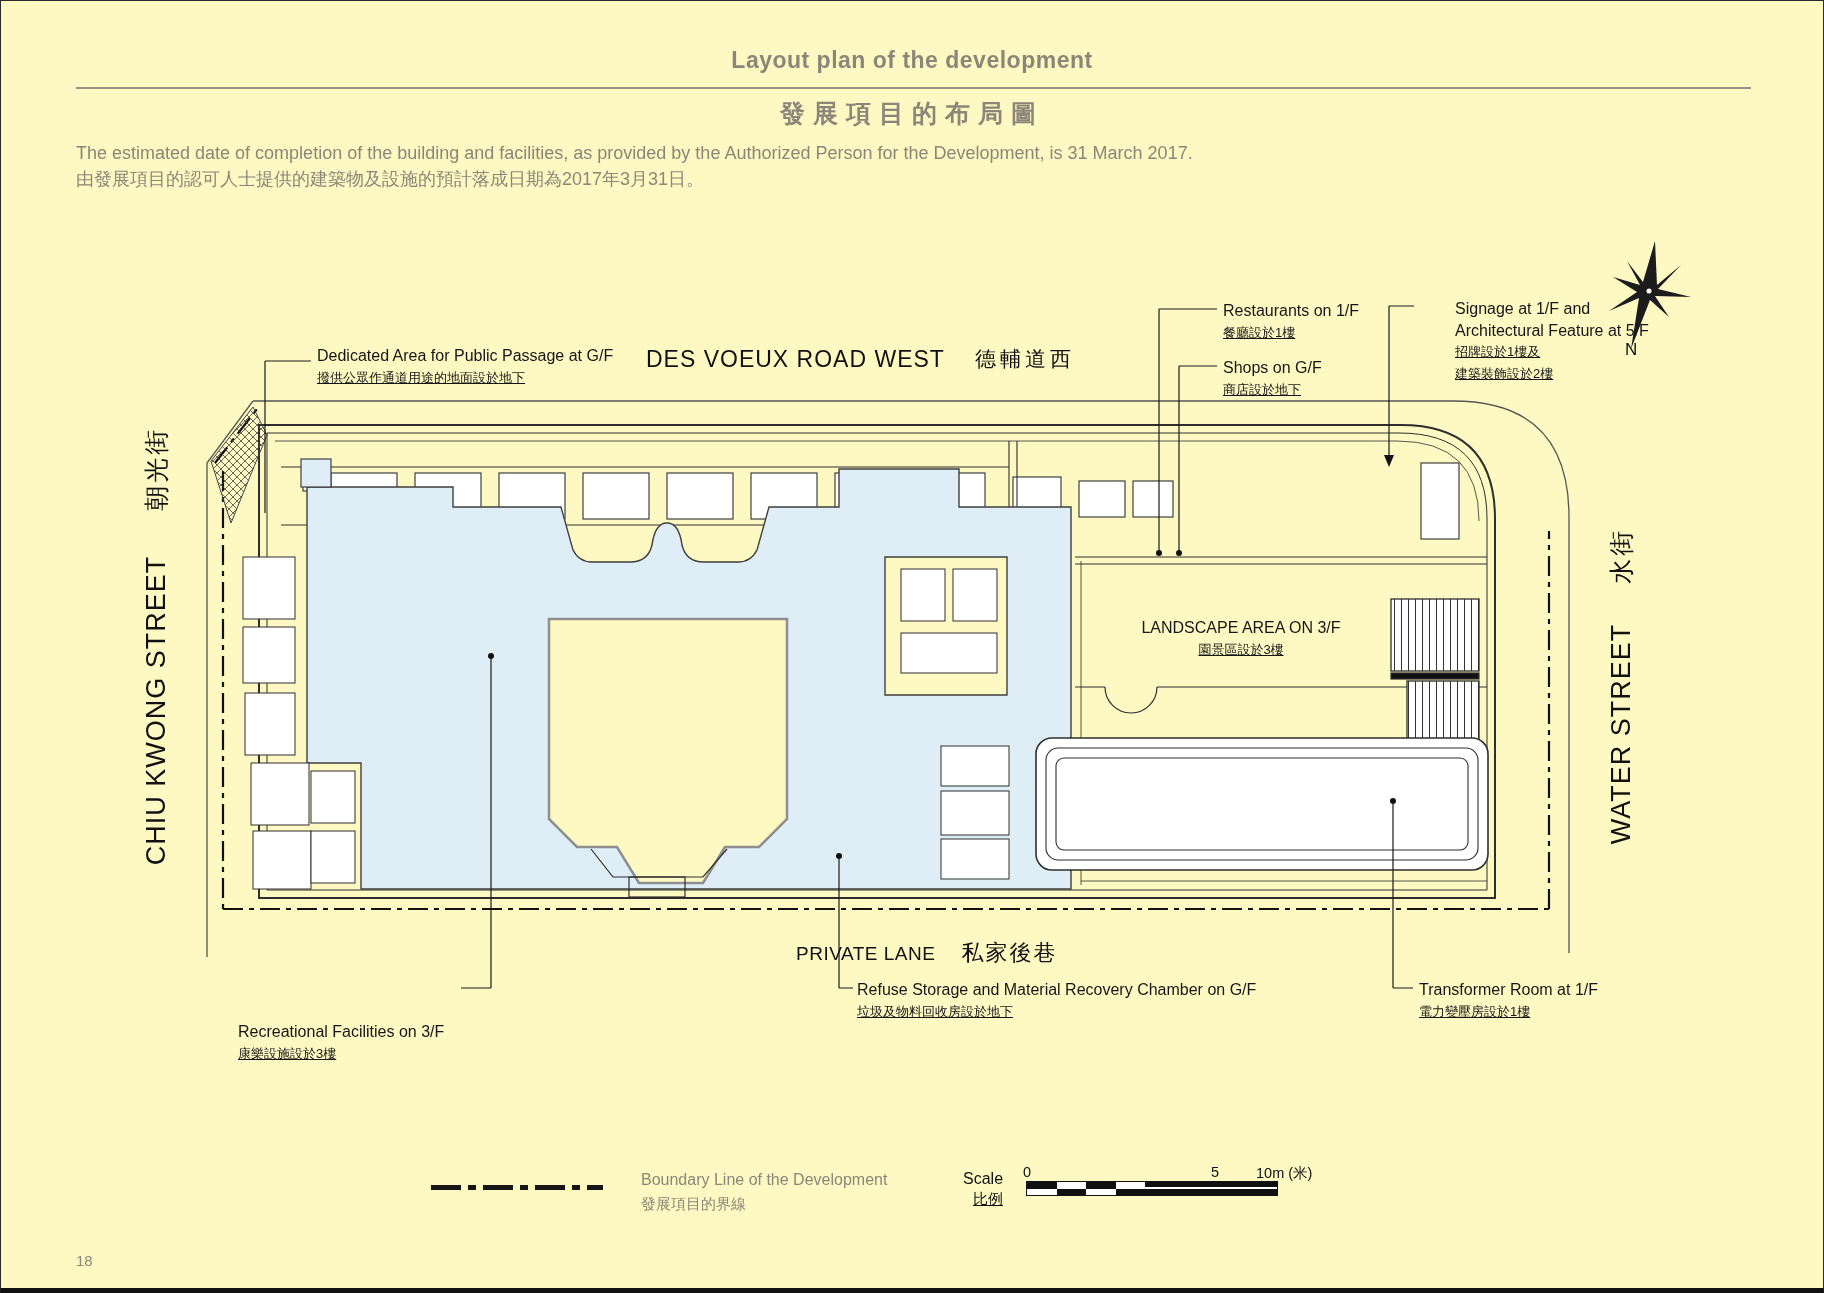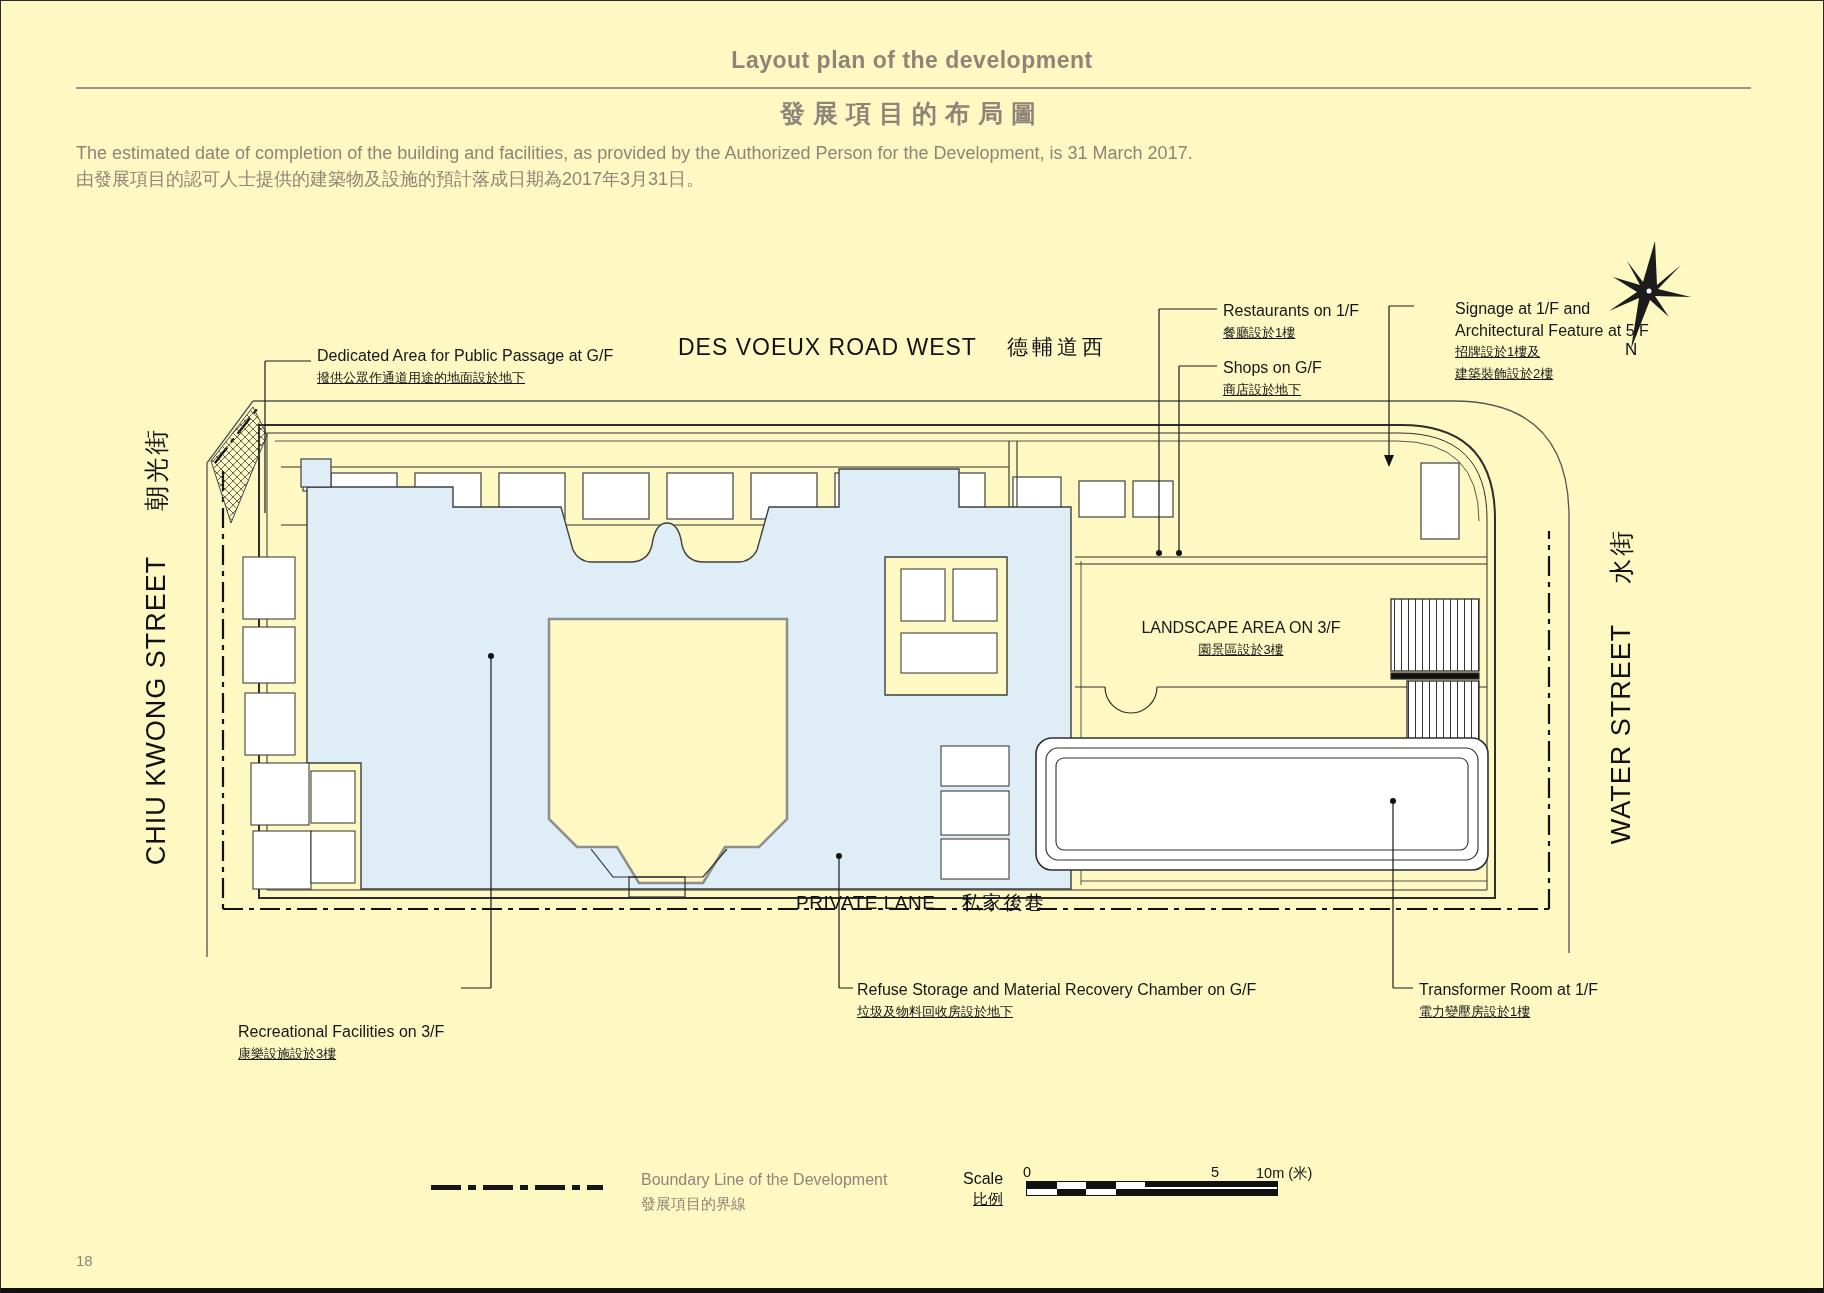--- a/index.html
+++ b/index.html
@@ -13,31 +13,31 @@
   
   .title-en{left:0; top:46px; width:100%; text-align:center; font-size:23px; font-weight:bold; color:#8d8578; letter-spacing:.5px;}
   .title-rule{left:75px; right:72px; top:86px; border-top:2px solid #9a9288; height:0;}
   .title-zh{left:0; top:96px; width:100%; text-align:center; font-size:25px; font-weight:bold; color:#8d8578; letter-spacing:8px;}
   .intro{left:75px; top:139px; font-size:18px; color:#8d8578; line-height:26px;}
   
   .callout{color:#161616; font-size:16px; line-height:21.5px; white-space:nowrap;}
   .callout .zh{font-size:13px;text-decoration:underline;}
   .center{text-align:center;}
   
-  .road-north{left:645px; top:332px; display:flex; align-items:flex-end; color:#111; white-space:nowrap;margin-left:32px;}
+  .road-north{left:645px; top:344px; display:flex; align-items:flex-end; color:#111; white-space:nowrap;}
   .road-north .en{font-size:23px; letter-spacing:1px;}
   .road-north .zh{font-size:21px; margin-left:30px; letter-spacing:4px;}
   .vstreet{display:flex; justify-content:center; align-items:center; white-space:nowrap; color:#111;}
   .vstreet .en{font-size:27px; letter-spacing:1px;}
   .vstreet .zh{font-size:25px; letter-spacing:3px;}
   .chiu{left:-75px; top:629px; width:460px; height:32px; transform:rotate(-90deg); gap:45px;}
   .water{left:1420px; top:669px; width:400px; height:32px; transform:rotate(-90deg); gap:40px;}
   .lane{left:795px; top:889px; display:flex; align-items:baseline; color:#111; white-space:nowrap;}
   .lane .en{font-size:19px; letter-spacing:.5px;}
-  .lane .zh{font-size:19px; margin-left:26px; letter-spacing:2px;}
+  .lane .zh{font-size:22px; margin-left:26px; letter-spacing:2px;margin-top:48px;}
   .north-label{left:1624px; top:339px; font-size:17px; color:#111;}
   
   .legend-line{left:430px; top:1184px; width:172px; height:5px;
     background:repeating-linear-gradient(90deg,#161616 0 30px,transparent 30px 37px,#161616 37px 45px,transparent 45px 52px);}
   .legend-text{left:640px; top:1167px; color:#8d8578; font-size:16px; line-height:24px;}
   .legend-text .zh{font-size:15px;}
   .scale-label{left:962px; top:1168px; color:#111; font-size:16px; line-height:20px; text-align:right;}
   .scale-label .zh{font-size:15px;text-decoration:underline;}
   .scalebar{left:1022px; top:1163px; width:300px; height:40px; color:#111;}
   .scalebar .tick{position:absolute; top:0; font-size:14.5px;}

